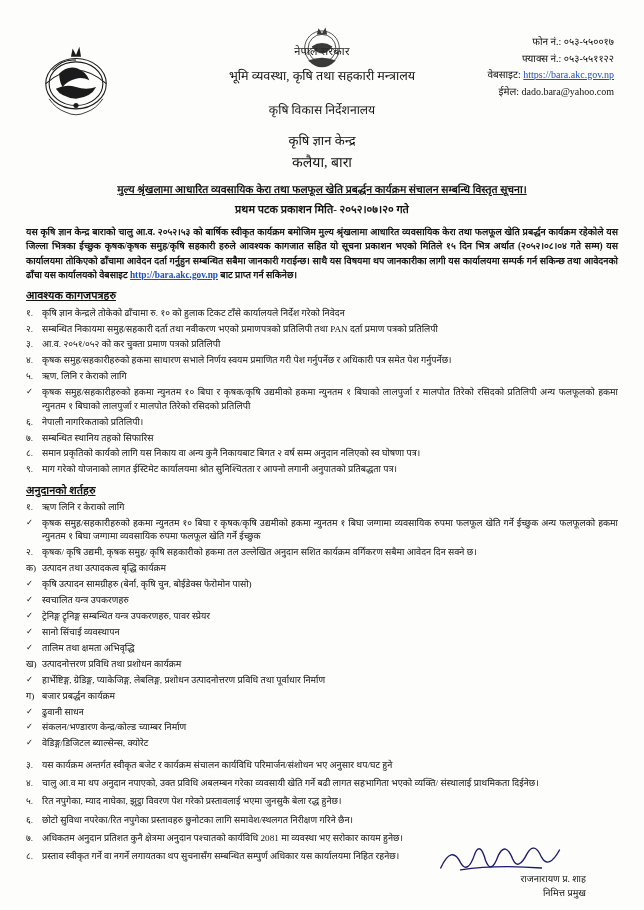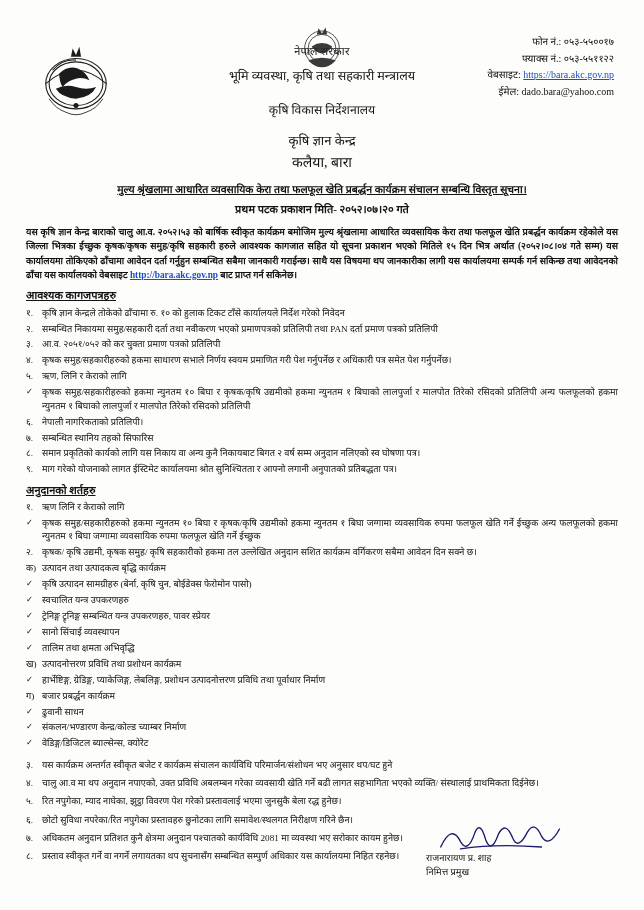--- a/index.html
+++ b/index.html
@@ -126,22 +126,22 @@
   .lvl4 { margin-left: 74px; }
 
   .tick { font-size: 8.4px; }
 
   .tail li.row { margin-top: 5px; }
 
   
   .sign {
     position: absolute;
     right: 58px;
-    bottom: 31px;
-    text-align: left;
+    bottom: 10px;
+    text-align: right;
     width: 160px;
   }
   .sign .scribble {
     height: 34px;
     margin-bottom: -2px;
   }
   .sign .name { font-size: 9.4px; }
   .sign .post { font-size: 9.4px; }
 
   

